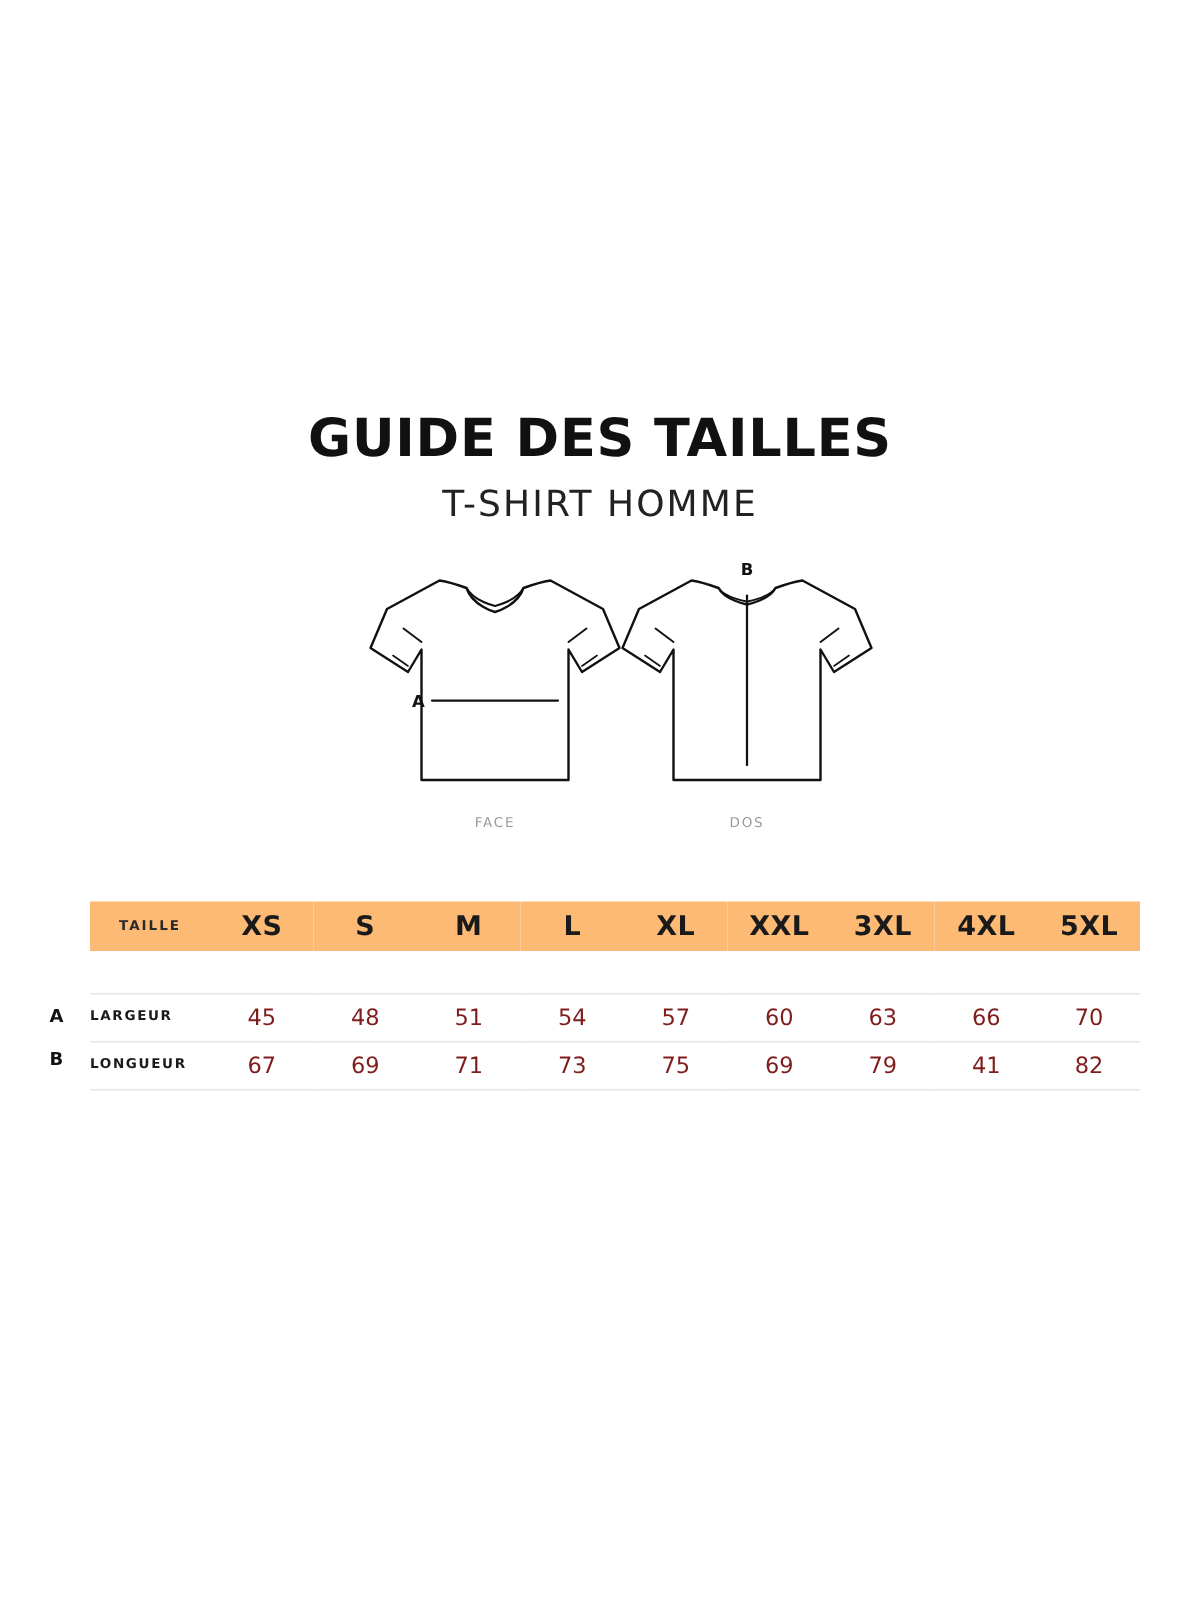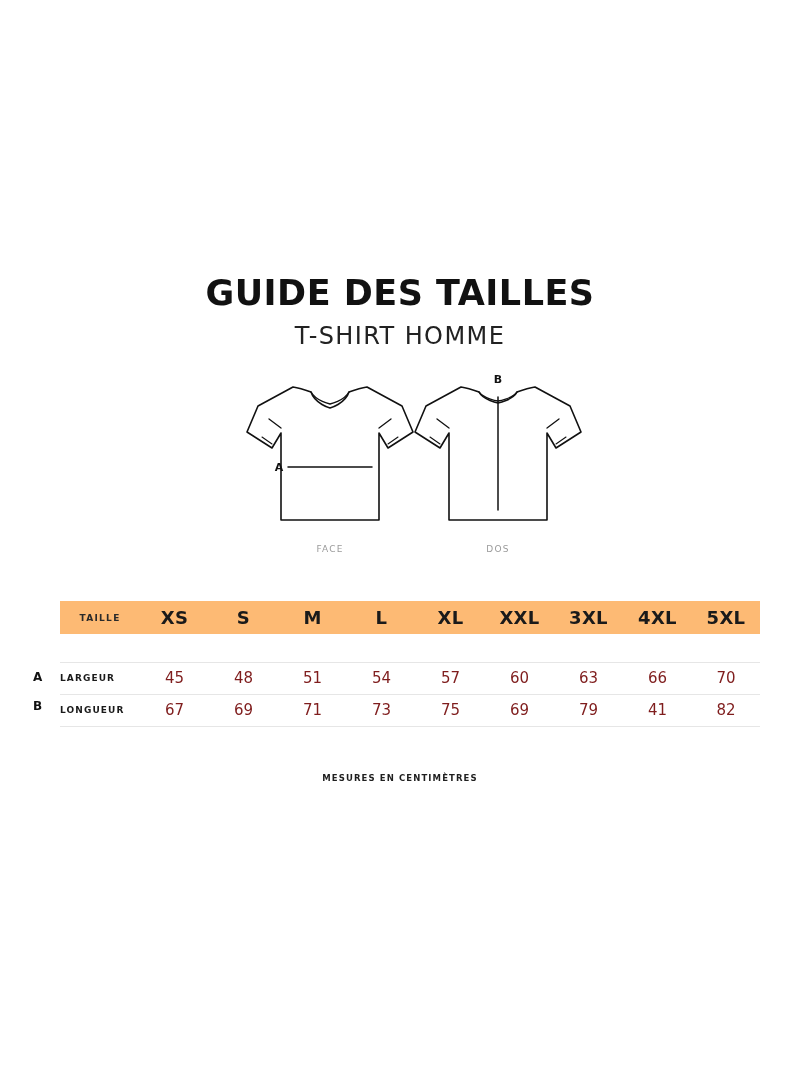--- a/index.html
+++ b/index.html
@@ -309,15 +309,14 @@
           <td class="val">75</td>
           <td class="val">69</td>
           <td class="val">79</td>
           <td class="val">41</td>
           <td class="val">82</td>
         </tr>
       </tbody>
     </table>
   </div>
 
-  <div class="footnote">MESURES EN CENTIMÈTRES</div>
 
 </div>
 
 </body></html>

